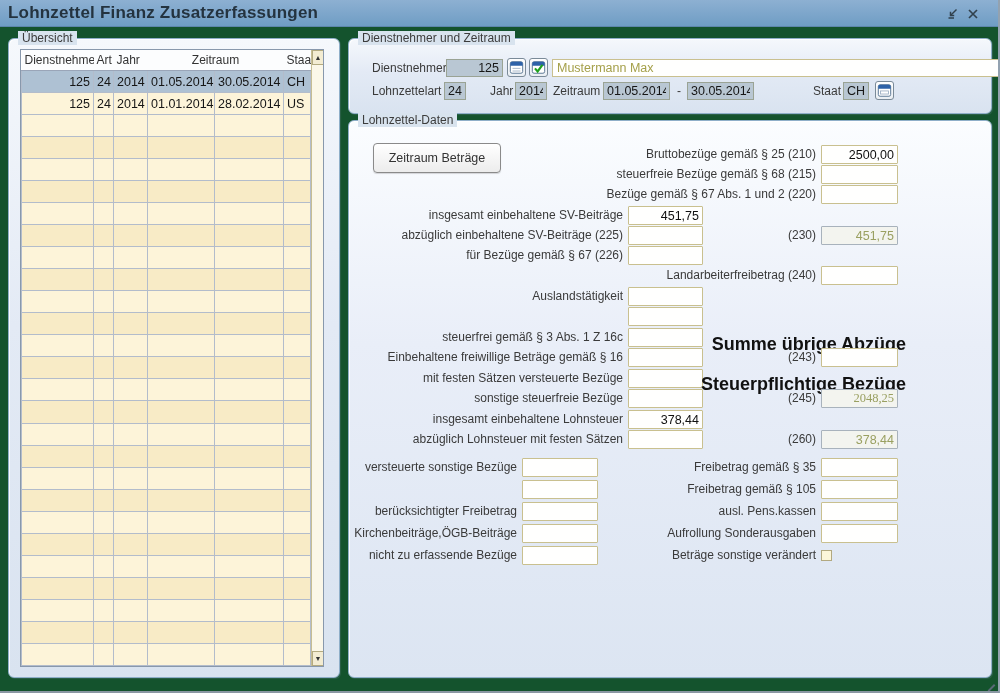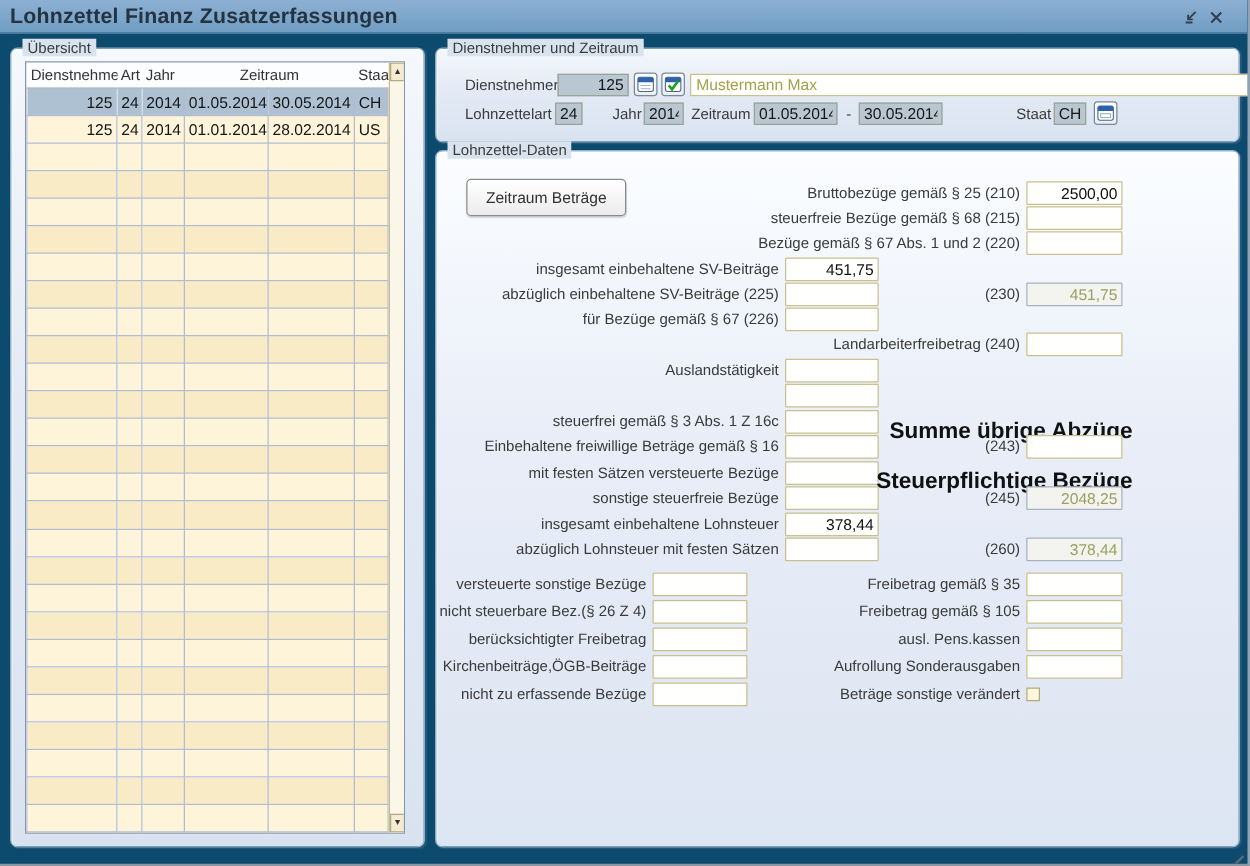--- a/index.html
+++ b/index.html
@@ -1,16 +1,16 @@
 <!DOCTYPE html>
 <html><head>
 <meta charset="utf-8">
 <style>
   html,body{margin:0;padding:0;background:#c7d2de;font-family:"Liberation Sans",sans-serif;}
-  .window{position:relative;width:1000px;height:693px;background:#0c4a6e;overflow:hidden;
+  .window{position:relative;width:1000px;height:693px;background:#14532d;overflow:hidden;
           border-right:2px solid #93a2b0;border-bottom:2px solid #8a97a3;box-sizing:border-box;}
   
   .titlebar{position:absolute;left:0;top:0;width:100%;height:26px;
             background:linear-gradient(180deg,#8db0d2,#6f9dc4);border-bottom:1px solid #5d86ab;}
   .titlebar .title{position:absolute;left:8px;top:3px;font-size:17px;font-weight:bold;color:#24333f;letter-spacing:.2px;}
   .winbtn{position:absolute;top:6px;width:15px;height:15px;display:flex;align-items:center;justify-content:center;cursor:pointer;}
   .winbtn svg{display:block;}
   
   .group{position:absolute;border:1px solid #8fafc9;border-radius:6px;
          background:linear-gradient(180deg,#f5f8fc,#e3eaf5 45%,#d9e3f0);
@@ -407,32 +407,31 @@
     <span class="lb lb-right" style="top:227px">(243)</span>
     <input class="fld f-right" style="top: 227px;" value="">
 
     <span class="lb lb-left" style="top:248px">mit festen Sätzen versteuerte Bezüge</span>
     <input class="fld f-left" style="top: 248px;" value="">
     <span class="hd" style="top:254px">Steuerpflichtige Bezüge</span>
 
     <span class="lb lb-left" style="top:268px">sonstige steuerfreie Bezüge</span>
     <input class="fld f-left" style="top: 268px;" value="">
     <span class="lb lb-right" style="top:268px">(245)</span>
-    <input class="fld f-right ro" style="top: 268px;" readonly="" value="2048,25">
+    <input class="fld f-right ro" style="top: 268px; font-family: Liberation Serif, serif;" readonly="" value="2048,25">
 
     <span class="lb lb-left" style="top:289px">insgesamt einbehaltene Lohnsteuer</span>
     <input class="fld f-left" style="top: 289px;" value="378,44">
     <span class="lb lb-left" style="top:309px">abzüglich Lohnsteuer mit festen Sätzen</span>
     <input class="fld f-left" style="top: 309px;" value="">
     <span class="lb lb-right" style="top:309px">(260)</span>
     <input class="fld f-right ro" style="top: 309px;" readonly="" value="378,44">
 
     <span class="lb lb-low" style="top:337px">versteuerte sonstige Bezüge</span>
     <input class="fld f-low" style="top: 337px;" value="">
-    <span class="lb lb-low" style="top:359px">nicht steuerbare Bez.(§ 26 Z 4)</span>
     <input class="fld f-low" style="top: 359px;" value="">
     <span class="lb lb-low" style="top:381px">berücksichtigter Freibetrag</span>
     <input class="fld f-low" style="top: 381px;" value="">
     <span class="lb lb-low" style="top:403px">Kirchenbeiträge,ÖGB-Beiträge</span>
     <input class="fld f-low" style="top: 403px;" value="">
     <span class="lb lb-low" style="top:425px">nicht zu erfassende Bezüge</span>
     <input class="fld f-low" style="top: 425px;" value="">
 
     <span class="lb lb-right" style="top:337px">Freibetrag gemäß § 35</span>
     <input class="fld f-right" style="top: 337px;" value="">

